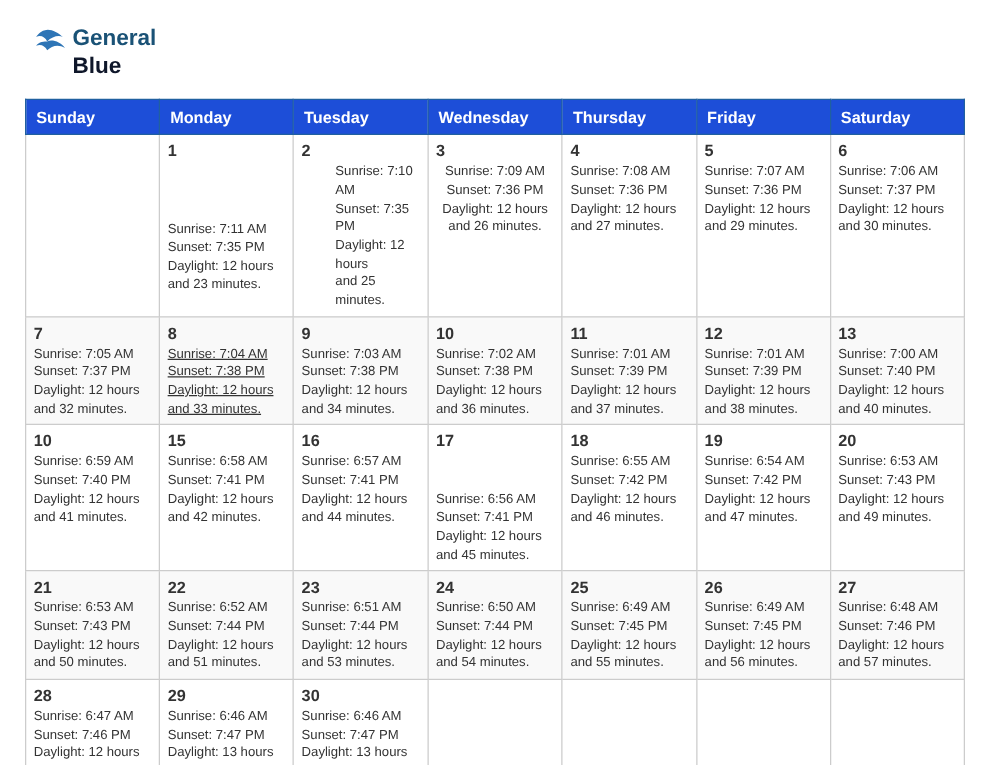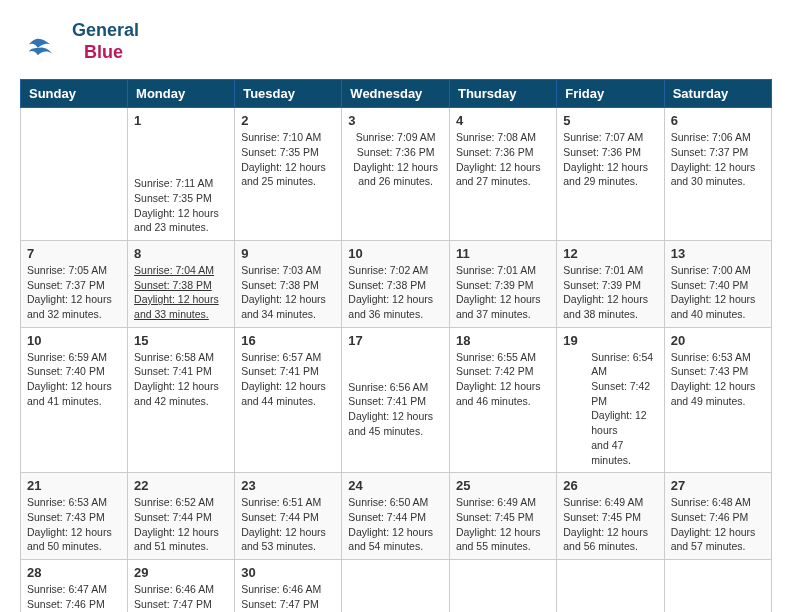--- a/index.html
+++ b/index.html
@@ -11,22 +11,22 @@
       padding: 20px;
     }
     .header {
       display: flex;
       justify-content: space-between;
       align-items: flex-start;
       margin-bottom: 16px;
     }
     .logo {
       display: flex;
-      align-items: flex-end;
-      gap: 20px;
+      align-items: flex-start;
+      gap: 6px;
     }
     .logo-text {
       font-size: 18px;
       font-weight: bold;
       color: #333;
       line-height: 1.2;
     }
     .logo-text span {
       color: #1a5276;
     }
@@ -45,21 +45,21 @@
     .title-location {
       font-size: 16px;
       color: #555;
     }
     .calendar {
       width: 100%;
       border-collapse: collapse;
       border: 1px solid #ccc;
     }
     .calendar th {
-      background-color: #0c4a6e;
+      background-color: #1d4ed8;
       color: #fff;
       font-size: 13px;
       font-weight: bold;
       padding: 6px 8px;
       text-align: left;
       border: 1px solid #2060a0;
     }
     .calendar td {
       vertical-align: top;
       border: 1px solid #ccc;
@@ -91,21 +91,21 @@
 <body>
 
 <div class="header">
   <div class="logo">
     <svg class="logo-bird" viewBox="0 0 36 30" xmlns="http://www.w3.org/2000/svg">
       <path d="M18 4 C22 2, 30 6, 34 10 C30 8, 24 10, 20 14 C18 10, 14 8, 10 10 C12 7, 16 4, 18 4Z" fill="#2e75b6"></path>
       <path d="M20 14 C24 12, 32 14, 36 20 C30 16, 24 18, 20 22 C18 18, 14 16, 10 18 C12 14, 18 14, 20 14Z" fill="#2e75b6"></path>
     </svg>
     <div class="logo-text">
       <div><span>General</span></div>
-      <div><span style="color:#be185d;margin-left:12px;">Blue</span></div>
+      <div><span style="color:#0f172a;">Blue</span></div>
     </div>
   </div>
   <div class="title-block">
     <div class="title-month"></div>
     <div class="title-location"></div>
   </div>
 </div>
 
 <table class="calendar">
   <thead>
@@ -124,21 +124,21 @@
         <td class="empty-cell"></td>
         <td>
           <span class="day-number">1</span>
           <div class="day-info" style="white-space: pre-line; margin-top: 48px;">Sunrise: 7:11 AM
 Sunset: 7:35 PM
 Daylight: 12 hours
 and 23 minutes.</div>
         </td>
         <td>
           <span class="day-number">2</span>
-          <div class="day-info" style="white-space: pre-line;">Sunrise: 7:10 AM
+          <div class="day-info" style="white-space: pre-line; margin-left: 27px;">Sunrise: 7:10 AM
 Sunset: 7:35 PM
 Daylight: 12 hours
 and 25 minutes.</div>
         </td>
         <td>
           <span class="day-number">3</span>
           <div class="day-info" style="white-space: pre-line; text-align: center;">Sunrise: 7:09 AM
 Sunset: 7:36 PM
 Daylight: 12 hours
 and 26 minutes.</div>
@@ -247,21 +247,21 @@
         </td>
         <td>
           <span class="day-number">18</span>
           <div class="day-info" style="white-space: pre-line;">Sunrise: 6:55 AM
 Sunset: 7:42 PM
 Daylight: 12 hours
 and 46 minutes.</div>
         </td>
         <td>
           <span class="day-number">19</span>
-          <div class="day-info" style="white-space: pre-line; margin-left: 28px;">Sunrise: 6:54 AM
+          <div class="day-info" style="white-space: pre-line;">Sunrise: 6:54 AM
 Sunset: 7:42 PM
 Daylight: 12 hours
 and 47 minutes.</div>
         </td>
         <td>
           <span class="day-number">20</span>
           <div class="day-info" style="white-space: pre-line;">Sunrise: 6:53 AM
 Sunset: 7:43 PM
 Daylight: 12 hours
 and 49 minutes.</div>

